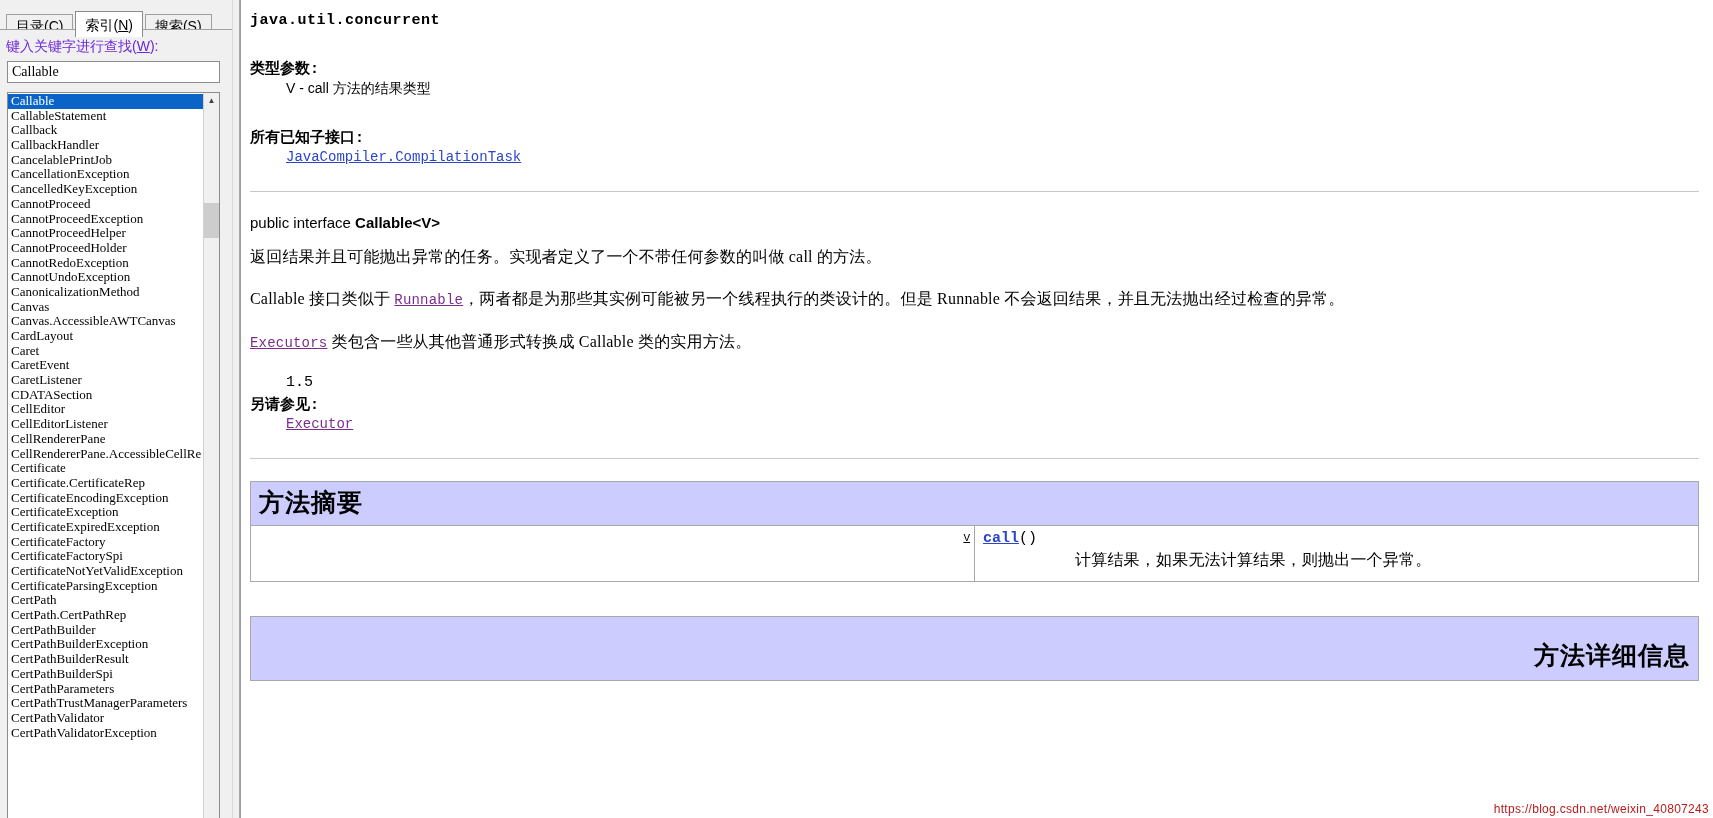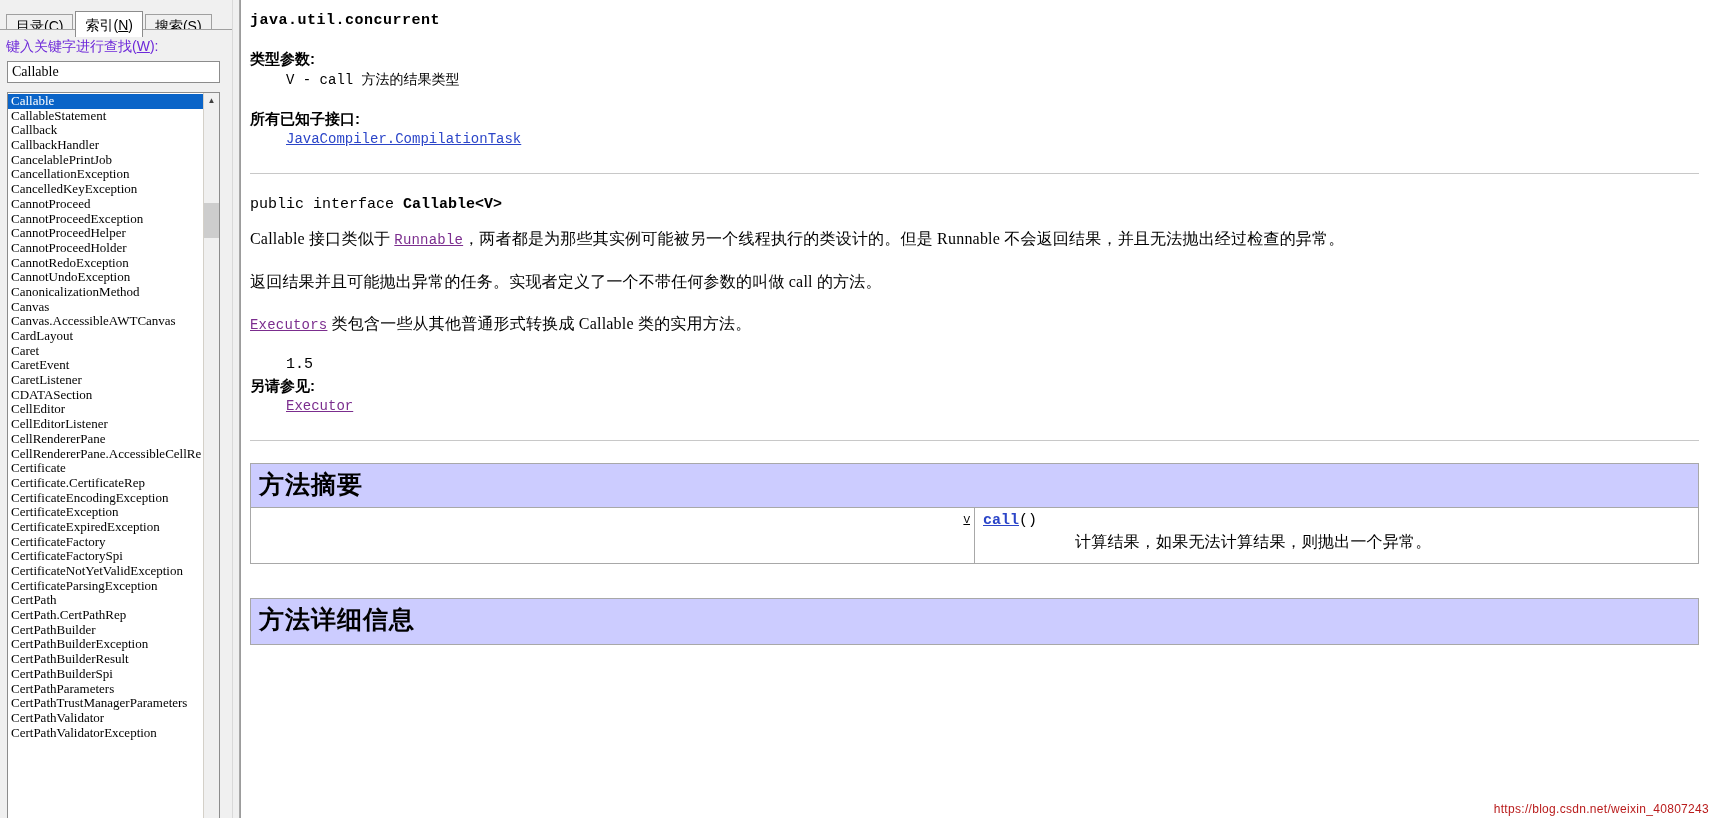--- a/index.html
+++ b/index.html
@@ -108,34 +108,34 @@
   .pkg{
     font-family:"Liberation Mono",monospace;font-size:15px;font-weight:bold;
     letter-spacing:0.5px;margin:0 0 2px 0;
   }
   h1.title{
     font-family:"Liberation Mono",monospace;
     font-size:29px;font-weight:bold;margin:0 0 6px 0;letter-spacing:1px;
     line-height:1.12;
   }
   .sec-head{
-    font-family:Liberation Sans, sans-serif;
-    font-weight:bold;font-size:15px;margin:21px 0 2px 0;
+    font-family:Liberation Mono, monospace;
+    font-weight:bold;font-size:15px;margin:30px 0 2px 0;
   }
   .indent{margin-left:36px;}
   .tparam{
-    font-family:Liberation Mono, monospace;font-size:14px;margin-left:36px;
+    font-family:Liberation Sans, sans-serif;font-size:14px;margin-left:36px;
   }
   a.lk{color:#2b45c8;text-decoration:underline;font-family:"Liberation Mono",monospace;font-size:14px;}
   a.lkv{color:#7b2d8e;text-decoration:underline;font-family:"Liberation Mono",monospace;font-size:14px;}
   hr.rule{
     border:none;border-top:1px solid #c8c8c8;margin:26px 0 22px 0;
   }
   .decl{
-    font-family:Liberation Mono, monospace;font-size:15px;margin:0 0 16px 0;
+    font-family:Liberation Sans, sans-serif;font-size:15px;margin:0 0 16px 0;
   }
   .decl b{font-weight:bold;}
   p.body{
     font-family:"Liberation Serif",serif;font-size:16px;margin:0 0 22px 0;
     line-height:1.25;letter-spacing:0.2px;
   }
   .since-val{
     font-family:"Liberation Mono",monospace;font-size:15px;margin-left:36px;
   }
   .see-val{margin-left:36px;}
@@ -162,21 +162,22 @@
   .ret u{text-decoration:underline;}
   .mbody{padding:4px 8px 10px 8px;}
   .msig{font-family:"Liberation Mono",monospace;font-size:15px;}
   .msig a{color:#2b45c8;text-decoration:underline;font-weight:bold;}
   .mdesc{
     font-family:"Liberation Serif",serif;font-size:16px;
     margin-left:92px;margin-top:3px;letter-spacing:0.2px;
   }
   .detail-bar{
     margin-top:34px;border:1px solid #a8a8a8;background:#ccccff;
-    padding:4px 8px 8px 8px;
+    padding:22px 8px 8px 8px;
+    text-align:right;
   }
   .detail-bar h2{
     margin:0;font-family:"Liberation Serif",serif;font-weight:bold;
     font-size:25px;letter-spacing:1px;
   }
   #watermark{
     position:absolute;right:4px;bottom:2px;
     font-family:"Liberation Sans",sans-serif;font-size:12px;
     color:#b91c1c;white-space:nowrap;letter-spacing:0.3px;
   }
@@ -281,23 +282,23 @@
 
       <div class="sec-head">所有已知子接口:</div>
       <div class="indent">
         <a class="lk" href="#">JavaCompiler.CompilationTask</a>
       </div>
 
       <hr class="rule">
 
       <div class="decl"><span>public interface </span><b>Callable&lt;V&gt;</b></div>
 
+      <p class="body">返回结果并且可能抛出异常的任务。实现者定义了一个不带任何参数的叫做 call 的方法。</p>
+
       <p class="body"><span>Callable 接口类似于 </span><a class="lkv" href="#">Runnable</a><span>，两者都是为那些其实例可能被另一个线程执行的类设计的。但是 Runnable 不会返回结果，并且无法抛出经过检查的异常。</span></p>
-
-      <p class="body">返回结果并且可能抛出异常的任务。实现者定义了一个不带任何参数的叫做 call 的方法。</p>
 
       <p class="body"><a class="lkv" href="#">Executors</a><span> 类包含一些从其他普通形式转换成 Callable 类的实用方法。</span></p>
 
       <div class="since-val">1.5</div>
 
       <div class="sec-head" style="margin-top:4px">另请参见:</div>
       <div class="see-val">
         <a class="lkv" href="#">Executor</a>
       </div>
 

